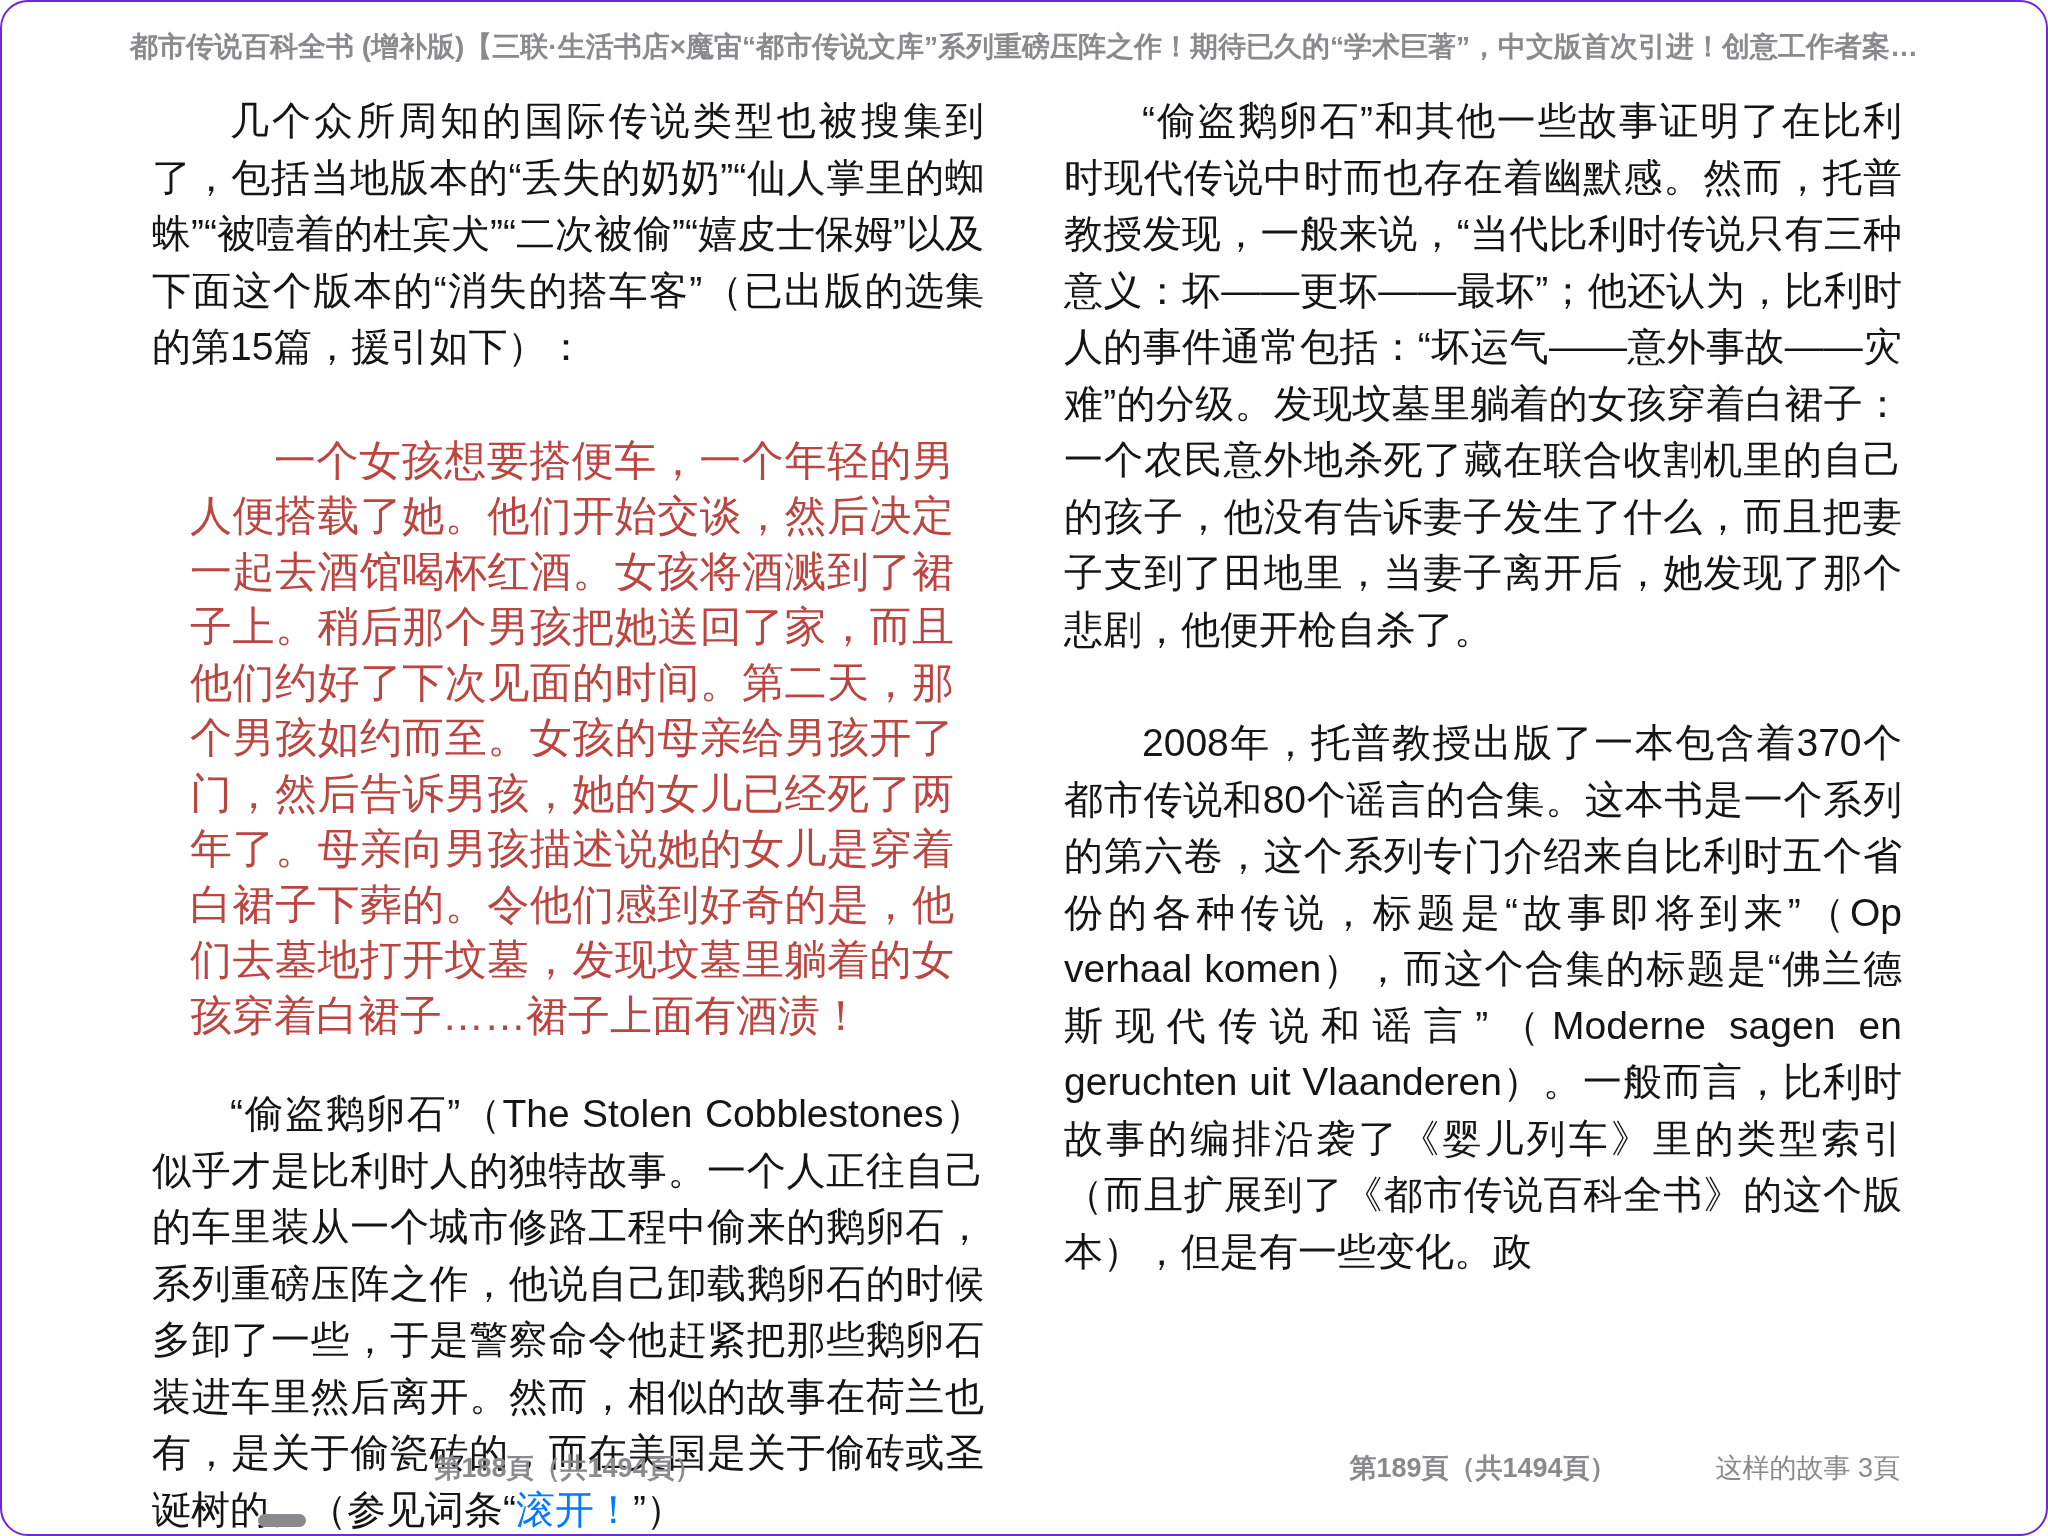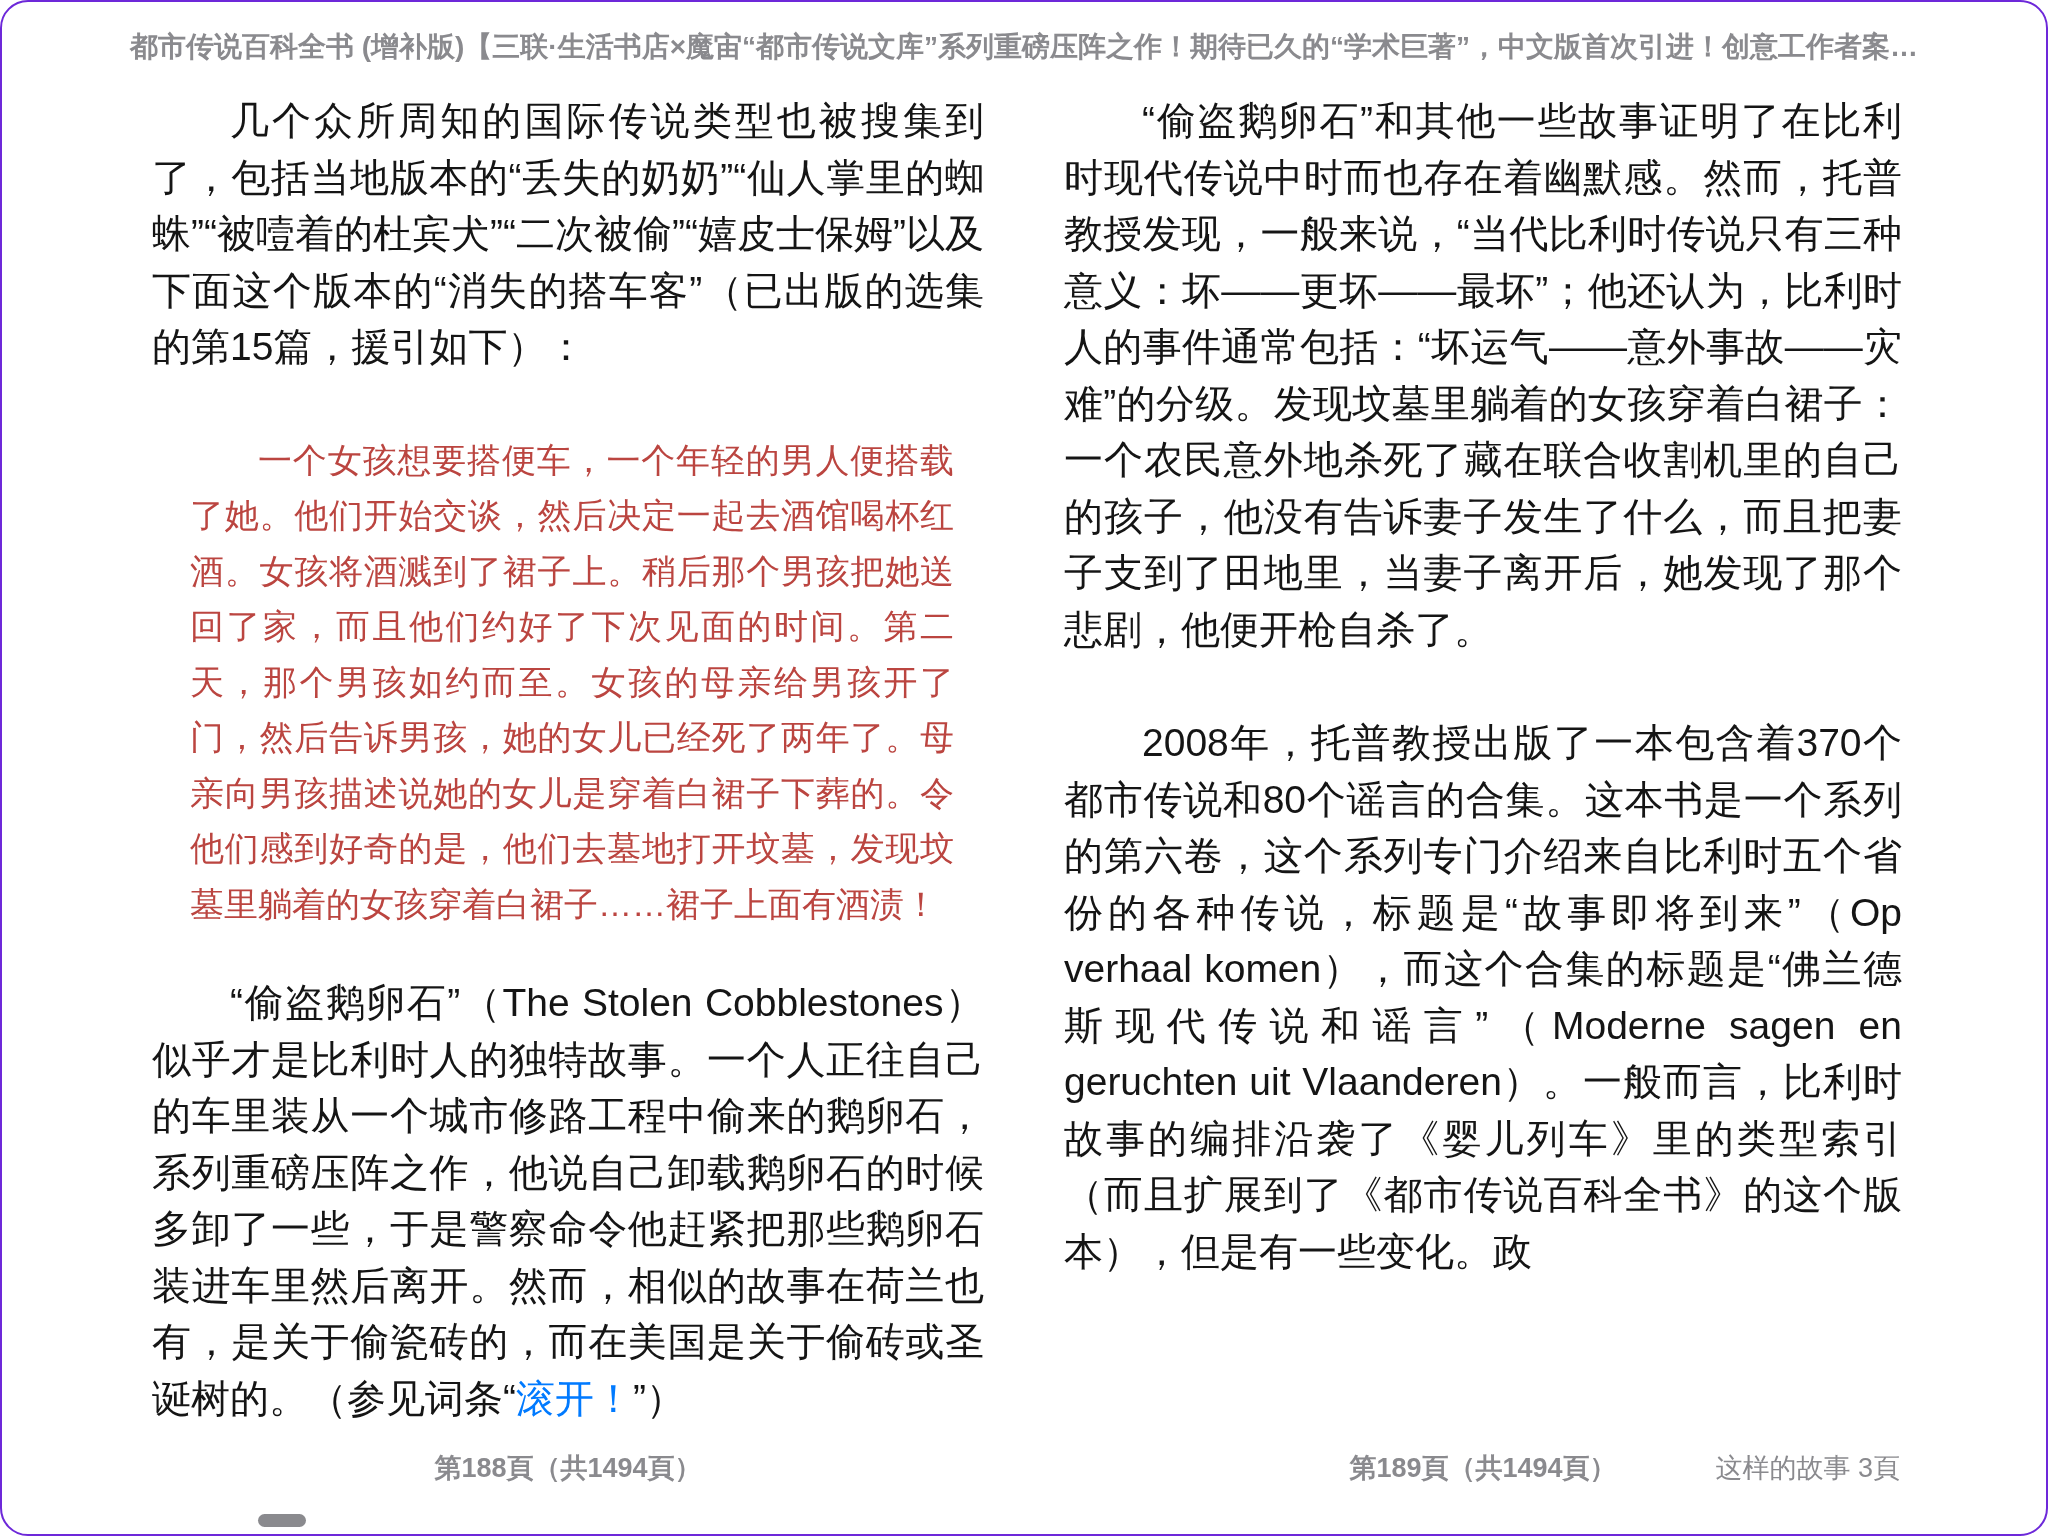--- a/index.html
+++ b/index.html
@@ -27,21 +27,21 @@
   .page-right{left:1062px;width:838px;}
   .body-text{
     margin:16px 0 57px 0;
     font-size:39px;line-height:56.5px;
     color:#151515;
     text-align:justify;
     text-indent:2em;
   }
   .quote-text{
     margin:7px 30px 43px 38px;
-    font-size:34px;line-height:55.5px;
+    font-size:42px;line-height:55.5px;
     color:#bb4540;
     text-align:justify;
     text-indent:2em;
   }
   .ref-link{color:#007aff;text-decoration:none;cursor:pointer;}
   .page-num{
     position:absolute;top:1448px;
     font-size:27px;font-weight:700;color:#8a8a8e;
     text-align:center;
   }

